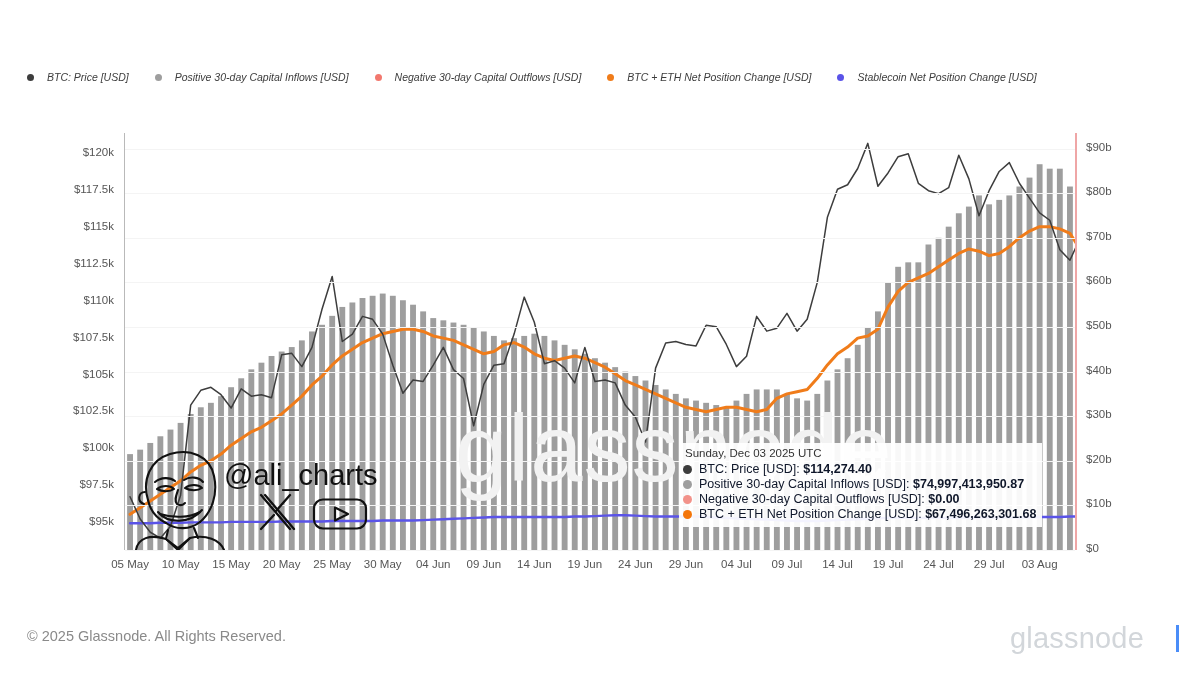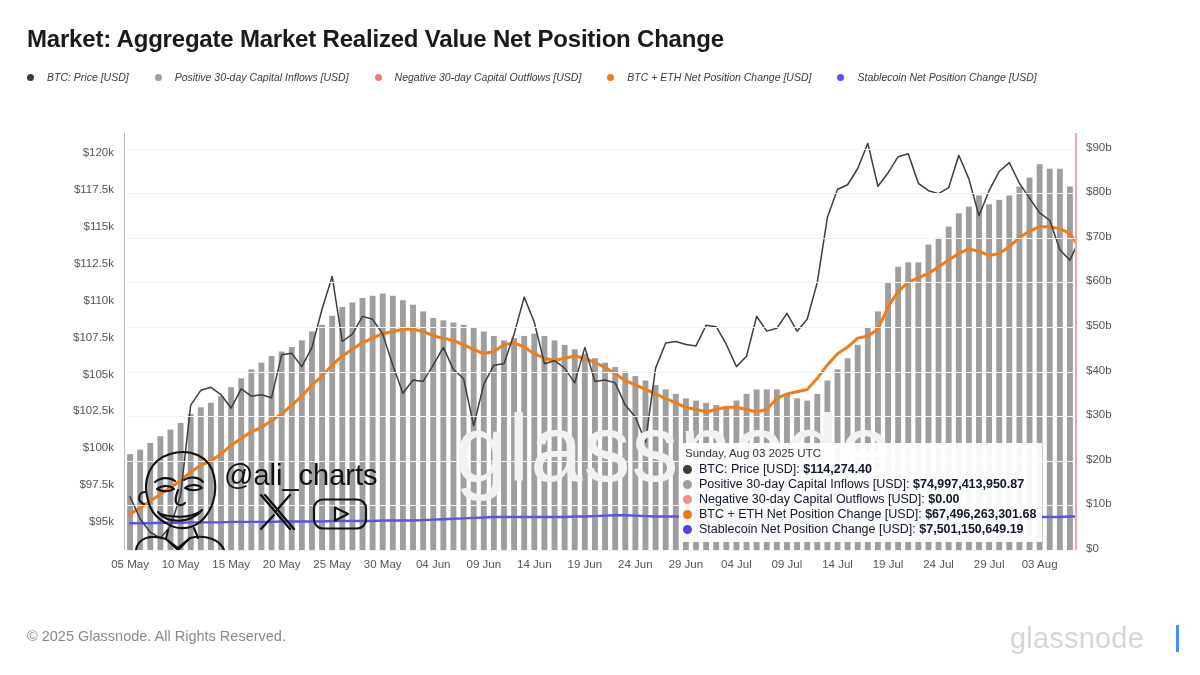--- a/index.html
+++ b/index.html
@@ -102,21 +102,20 @@
     position: absolute; left: 224px; top: 459px;
     font-size: 29px; color: #111; font-family: "Liberation Sans", sans-serif;
   }
   svg { display: block; }
 </style>
 </head>
 <body>
 
 <div id="root">
 
-  <div class="title">Market: Aggregate Market Realized Value Net Position Change</div>
 
   <div class="legend">
     <div class="legend-item">
       <span class="legend-dot" style="background:#3d3d3d"></span>
       <span class="legend-label">BTC: Price [USD]</span>
     </div>
     <div class="legend-item">
       <span class="legend-dot" style="background:#9e9e9e"></span>
       <span class="legend-label">Positive 30-day Capital Inflows [USD]</span>
     </div>
@@ -337,42 +336,38 @@
     </svg>
 
     <svg style="position:absolute; left:184px; top:59px;" width="56" height="34" viewBox="0 0 56 34" fill="none" stroke="#111" stroke-width="2.2" stroke-linejoin="round">
       <rect x="2" y="2.5" width="52" height="29" rx="9" ry="9"></rect>
       <path d="M23 10.5 L36 17 L23 23.5 Z"></path>
     </svg>
   </div>
   <div class="handle">@ali_charts</div>
 
   <div class="tooltip">
-    <div class="tt-date">Sunday, Aug 03 2025 UTC</div>
+    <div class="tt-date">Sunday, Dec 03 2025 UTC</div>
     <div id="tt-rows">
         <div class="tt-row">
           <span class="tt-dot" style="background: rgb(61, 61, 61);"></span>
           <span class="tt-text"><span>BTC: Price [USD]: </span><b>$114,274.40</b></span>
         </div>
         <div class="tt-row">
           <span class="tt-dot" style="background: rgb(158, 158, 158);"></span>
           <span class="tt-text"><span>Positive 30-day Capital Inflows [USD]: </span><b>$74,997,413,950.87</b></span>
         </div>
         <div class="tt-row">
           <span class="tt-dot" style="background: rgb(242, 146, 138);"></span>
           <span class="tt-text"><span>Negative 30-day Capital Outflows [USD]: </span><b>$0.00</b></span>
         </div>
         <div class="tt-row">
           <span class="tt-dot" style="background: rgb(244, 118, 10);"></span>
           <span class="tt-text"><span>BTC + ETH Net Position Change [USD]: </span><b>$67,496,263,301.68</b></span>
         </div>
-        <div class="tt-row">
-          <span class="tt-dot" style="background: rgb(75, 66, 240);"></span>
-          <span class="tt-text"><span>Stablecoin Net Position Change [USD]: </span><b>$7,501,150,649.19</b></span>
-        </div>
       </div>
   </div>
 
   <div class="footer-divider"></div>
   <div class="copyright">© 2025 Glassnode. All Rights Reserved.</div>
   <div class="brand">glassnode</div>
   <div class="brand-bar"></div>
 
 </div>
 

